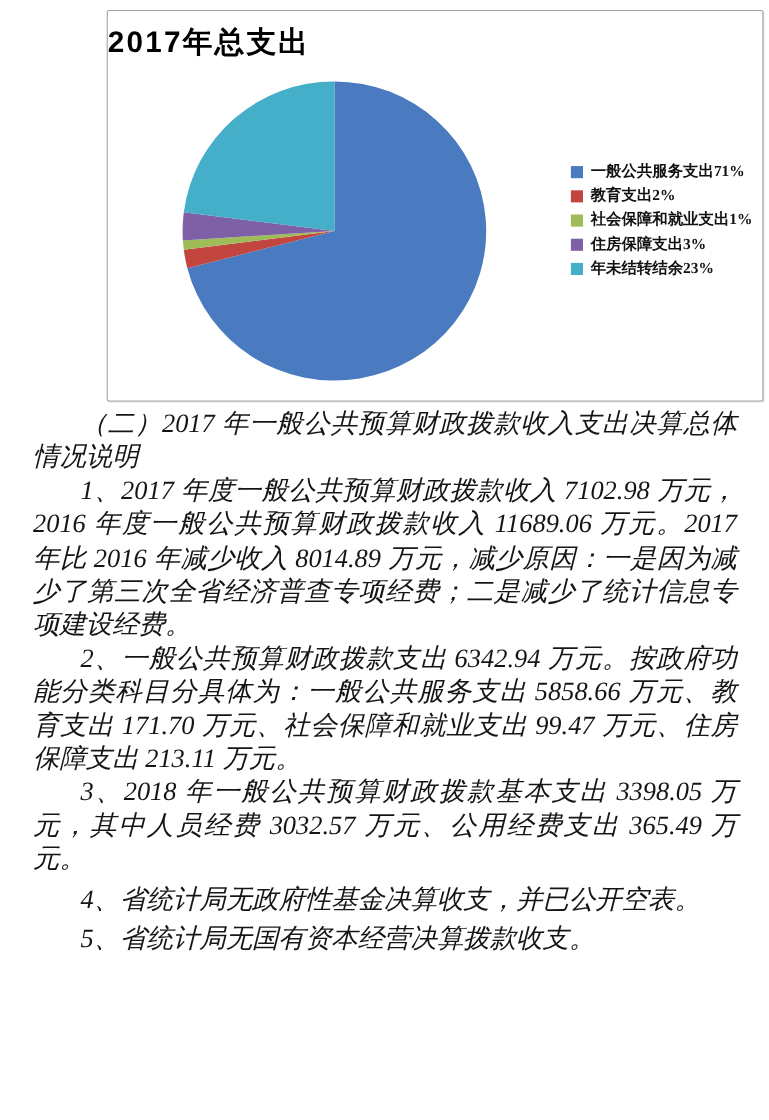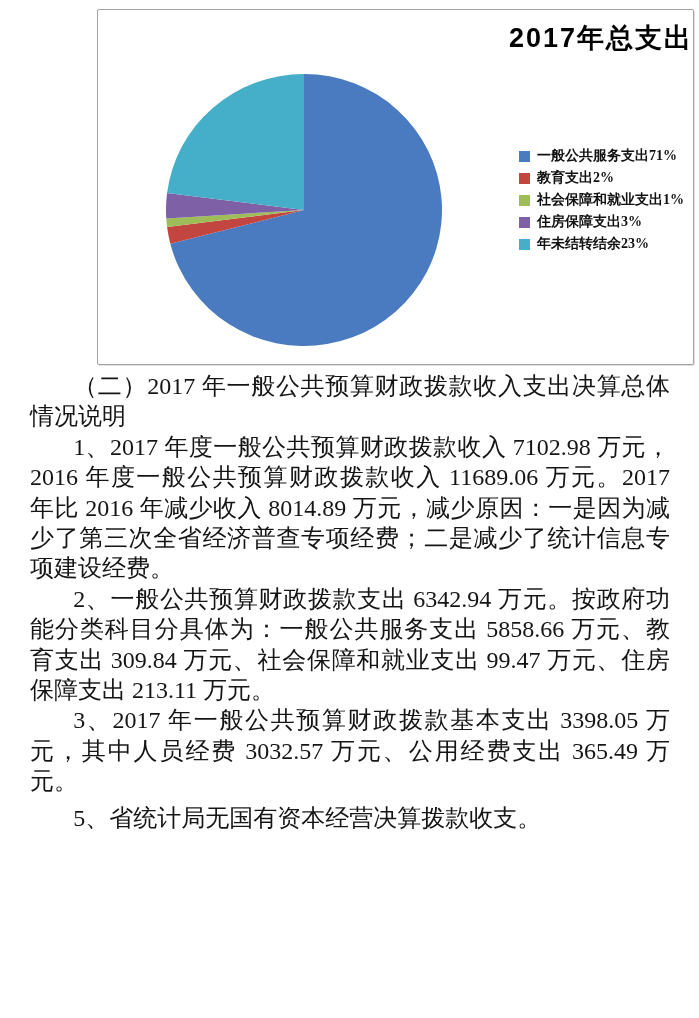--- a/index.html
+++ b/index.html
@@ -26,21 +26,21 @@
     background: #ffffff;
     border: 1px solid #a3a3a3;
     border-radius: 2px;
     box-shadow: 1px 1px 0 rgba(0,0,0,0.12);
   }
   .chart-title {
     position: absolute;
     top: 10px;
     left: 0;
     width: 100%;
-    text-align: right;
+    text-align: left;
     font-family: "Liberation Sans", "DejaVu Sans", sans-serif;
     font-weight: bold;
     font-size: 27px;
     color: #000000;
     letter-spacing: 2px;
   }
   .pie-svg {
     position: absolute;
     left: 0;
     top: 0;
@@ -76,20 +76,21 @@
     top: 371px;
     width: 640px;
     font-size: 24px;
     line-height: 30.4px;
     text-align: justify;
     color: #151515;
   }
   .body-text p {
     margin: 0;
     text-indent: 1.8em;
+    font-style: italic;
   }
   .body-text p.sp {
     margin-top: 6px;
   }
 </style>
 </head>
 <body>
 
 <div class="page">
 
@@ -122,18 +123,19 @@
       <div class="legend-row">
         <span class="swatch" style="background: rgb(69, 174, 200);"></span>
         <span class="legend-label">年未结转结余23%</span>
       </div>
     </div>
   </div>
 
   <div class="body-text">
     <p>（二）2017 年一般公共预算财政拨款收入支出决算总体情况说明</p>
     <p>1、2017 年度一般公共预算财政拨款收入 7102.98 万元，2016 年度一般公共预算财政拨款收入 11689.06 万元。2017 年比 2016 年减少收入 8014.89 万元，减少原因：一是因为减少了第三次全省经济普查专项经费；二是减少了统计信息专项建设经费。</p>
-    <p>2、一般公共预算财政拨款支出 6342.94 万元。按政府功能分类科目分具体为：一般公共服务支出 5858.66 万元、教育支出 309.84 万元、社会保障和就业支出 99.47 万元、住房保障支出 213.11 万元。</p>
-    <p>3、2017 年一般公共预算财政拨款基本支出 3398.05 万元，其中人员经费 3032.57 万元、公用经费支出 365.49 万元。</p>
+    <p>2、一般公共预算财政拨款支出 6342.94 万元。按政府功能分类科目分具体为：一般公共服务支出 5858.66 万元、教育支出 171.70 万元、社会保障和就业支出 99.47 万元、住房保障支出 213.11 万元。</p>
+    <p>3、2018 年一般公共预算财政拨款基本支出 3398.05 万元，其中人员经费 3032.57 万元、公用经费支出 365.49 万元。</p>
+    <p class="sp">4、省统计局无政府性基金决算收支，并已公开空表。</p>
     <p class="sp">5、省统计局无国有资本经营决算拨款收支。</p>
   </div>
 
 </div>
 
 </body></html>

